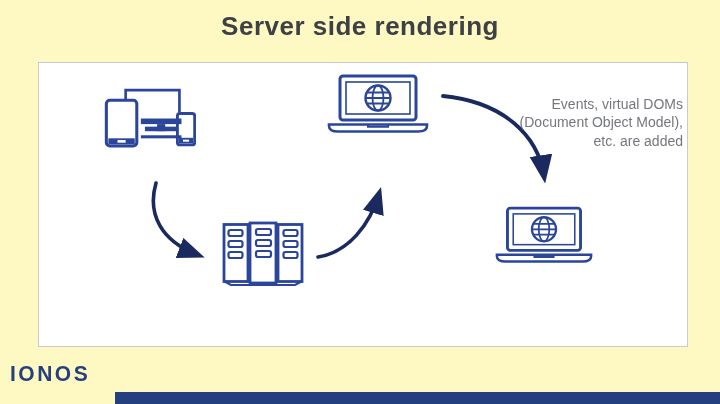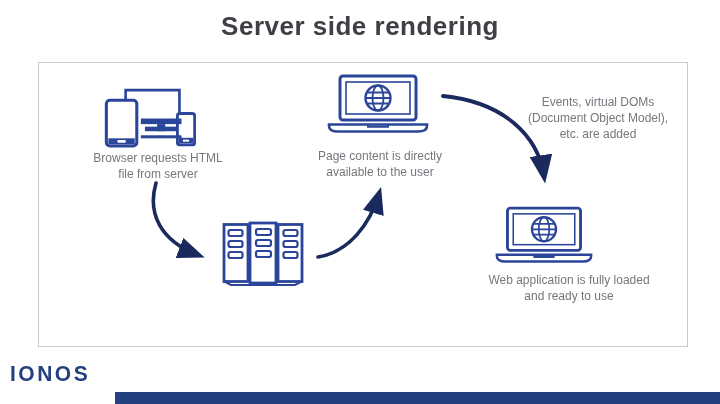--- a/index.html
+++ b/index.html
@@ -1,24 +1,24 @@
 <!DOCTYPE html>
 <html><head>
 <meta charset="utf-8">
 <style>
   html,body{margin:0;padding:0;}
   body{font-family:"Liberation Sans","DejaVu Sans",sans-serif;background:#e9e9ea;}
-  #stage{position:relative;width:720px;height:404px;background:#ffffff;overflow:hidden;}
+  #stage{position:relative;width:720px;height:404px;background:#fef9c3;overflow:hidden;}
   .title{position:absolute;left:0;top:11px;width:720px;text-align:center;
          font-size:26px;font-weight:bold;color:#3d4044;letter-spacing:0.5px;}
   .canvas{position:absolute;left:38px;top:62px;width:650px;height:285px;
           background:#ffffff;border:1px solid #c9cacc;box-sizing:border-box;}
   .icon{position:absolute;}
-  .label{position:absolute;transform:translateX(-50%);text-align:center;
-         font-size:12px;line-height:1.32;color:#74777c;white-space:pre-line;}
+  .label{position:absolute;transform:translateX(-50%);text-align:right;
+         font-size:14px;line-height:1.32;color:#74777c;white-space:pre-line;}
   .overlay{position:absolute;left:0;top:0;width:720px;height:404px;pointer-events:none;}
   .logo{position:absolute;left:10px;top:362px;font-size:21px;font-weight:800;
         color:#24407e;letter-spacing:2.5px;transform:scaleY(1.02);}
   .bottom-bar{position:absolute;left:115px;top:392px;width:605px;height:12px;background:#24407e;}
   svg{display:block;}
   .ln{stroke:#2a4599;fill:none;}
   .fl{fill:#2a4599;stroke:none;}
 </style>
 </head>
 <body>
@@ -91,26 +91,20 @@
     <defs>
       <marker id="ah" markerWidth="9" markerHeight="8" refX="5.5" refY="3" orient="auto">
         <path d="M0,0 L7.5,3 L0,6 Z" fill="#1a2a5e"></path>
       </marker>
     </defs>
     <path d="M156,183 C147,214 161,241 198,255" stroke="#1a2a5e" stroke-width="3.6" fill="none" stroke-linecap="round" marker-end="url(#ah)"></path>
     <path d="M318,257 C349,252 370,224 379,194" stroke="#1a2a5e" stroke-width="3.6" fill="none" stroke-linecap="round" marker-end="url(#ah)"></path>
     <path d="M443,96 C504,102 538,136 544,176" stroke="#1a2a5e" stroke-width="3.8" fill="none" stroke-linecap="round" marker-end="url(#ah)"></path>
   </svg>
 
-  <div class="label" style="left:158px;top:151px;width:140px;">Browser requests HTML
-file from server</div>
-  <div class="label" style="left:380px;top:149px;width:160px;">Page content is directly
-available to the user</div>
   <div class="label" style="left:598px;top:95px;width:170px;">Events, virtual DOMs
 (Document Object Model),
 etc. are added</div>
-  <div class="label" style="left:569px;top:273px;width:190px;">Web application is fully loaded
-and ready to use</div>
 
   <div class="logo">IONOS</div>
   <div class="bottom-bar"></div>
 
 </div>
 
 </body></html>

